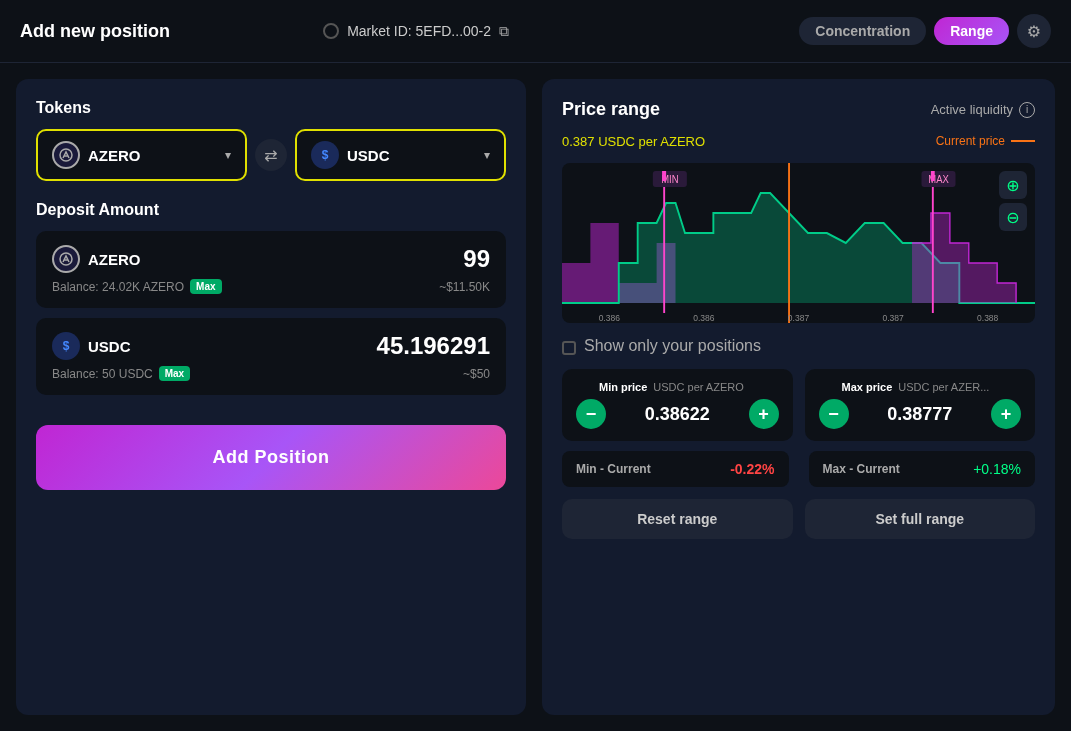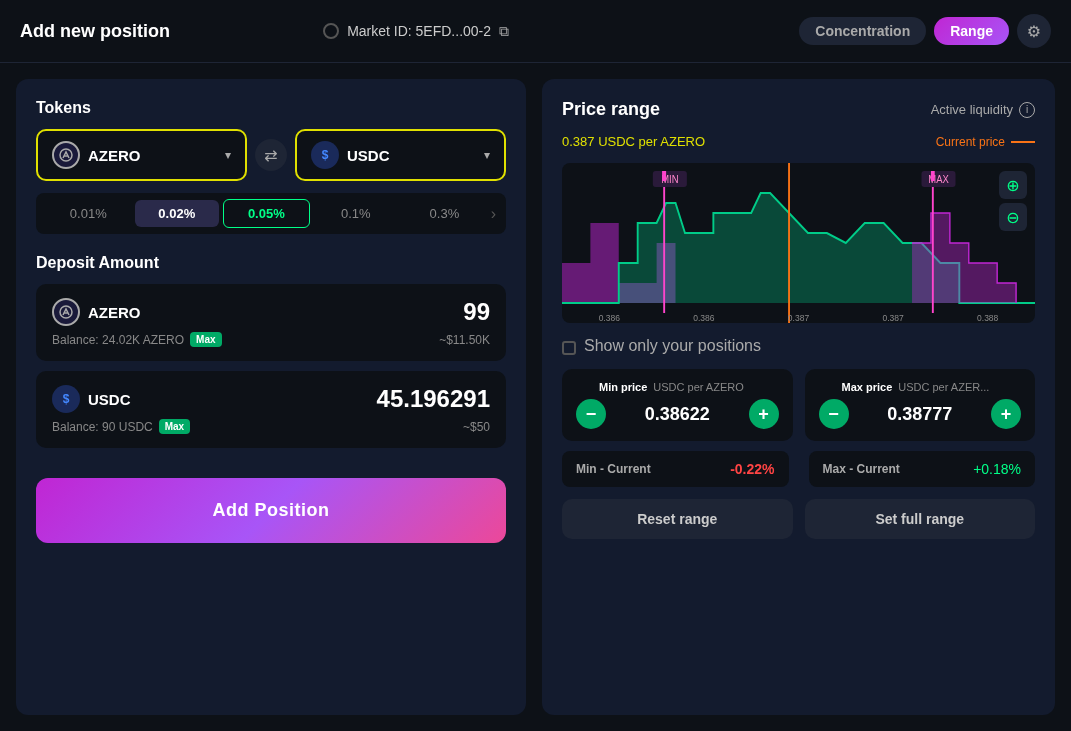--- a/index.html
+++ b/index.html
@@ -317,21 +317,21 @@
       display: flex;
       align-items: center;
       justify-content: center;
       font-size: 10px;
       color: #aaa;
     }
 
     
     .price-subtitle {
       display: flex;
-      align-items: flex-end;
+      align-items: flex-start;
       justify-content: space-between;
     }
     .price-per {
       color: #e0e000;
       font-size: 13px;
     }
     .current-price-label {
       display: flex;
       align-items: center;
       gap: 6px;
@@ -548,28 +548,20 @@
         <div class="swap-icon-btn">⇄</div>
         <div class="token-select">
           <div class="token-select-inner">
             <div class="token-icon usdc">$</div>
             <span class="token-name">USDC</span>
           </div>
           <span class="chevron-icon">▾</span>
         </div>
       </div>
 
-      <div class="fee-row" style="margin-top:12px;">
-        <button class="fee-btn">0.01%</button>
-        <button class="fee-btn selected">0.02%</button>
-        <button class="fee-btn highlighted">0.05%</button>
-        <button class="fee-btn">0.1%</button>
-        <button class="fee-btn">0.3%</button>
-        <span class="fee-arrow">›</span>
-      </div>
     </div>
 
     <div class="deposit-section">
       <div class="section-title">Deposit Amount</div>
 
       <div class="deposit-card">
         <div class="deposit-card-top">
           <div class="deposit-token-info">
             <div class="token-icon azero" style="width:28px;height:28px;">
               <svg width="16" height="16" viewBox="0 0 16 16">
@@ -591,21 +583,21 @@
 
       <div class="deposit-card">
         <div class="deposit-card-top">
           <div class="deposit-token-info">
             <div class="token-icon usdc">$</div>
             <span class="token-name">USDC</span>
           </div>
           <span class="deposit-amount">45.196291</span>
         </div>
         <div class="deposit-bottom">
-          <span class="balance-text">Balance: 90 USDC</span>
+          <span class="balance-text">Balance: 50 USDC</span>
           <span class="max-badge">Max</span>
           <span class="usd-value">~$50</span>
         </div>
       </div>
     </div>
 
     <button class="add-position-btn">Add Position</button>
 
   </div>
 

